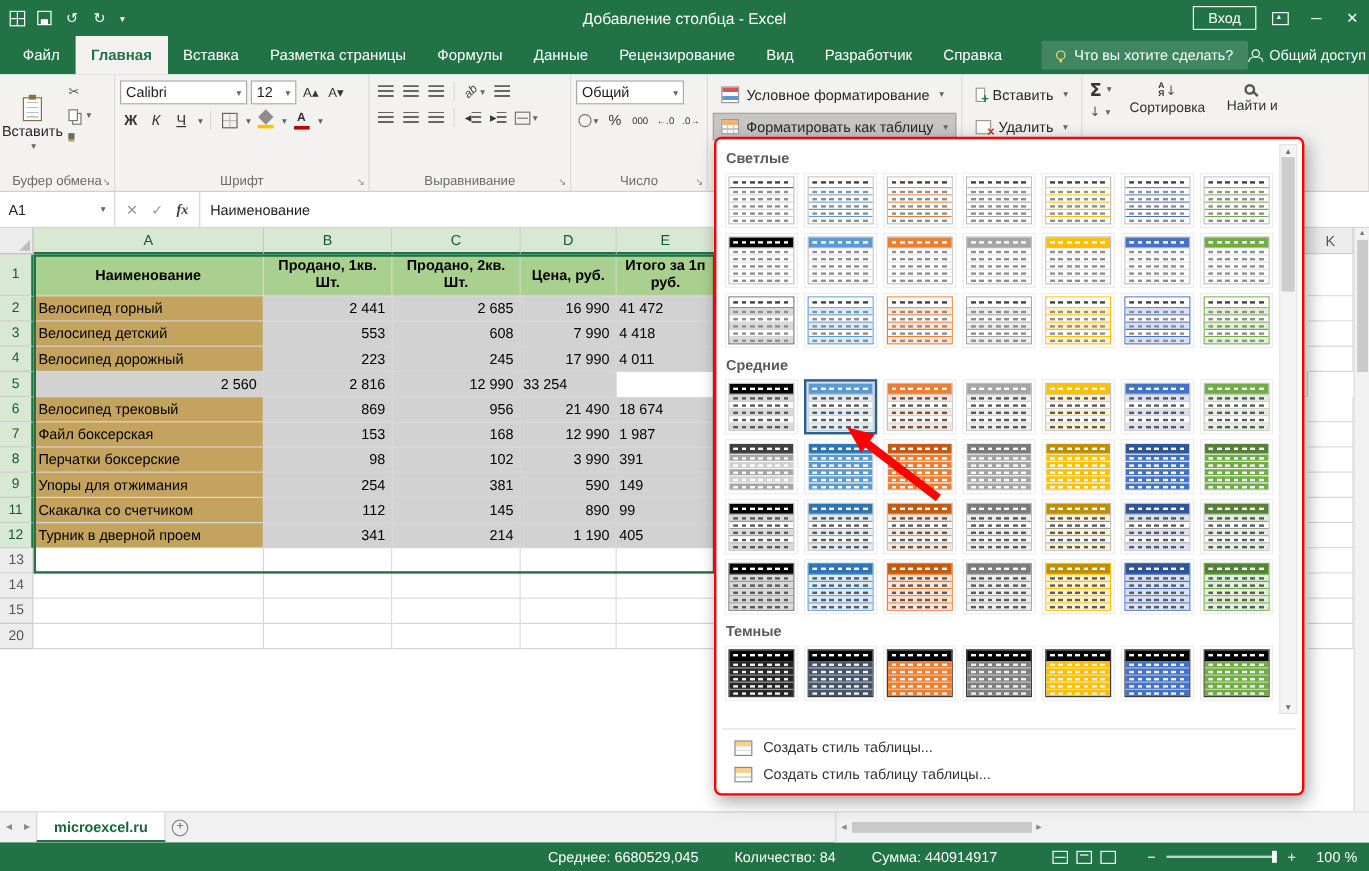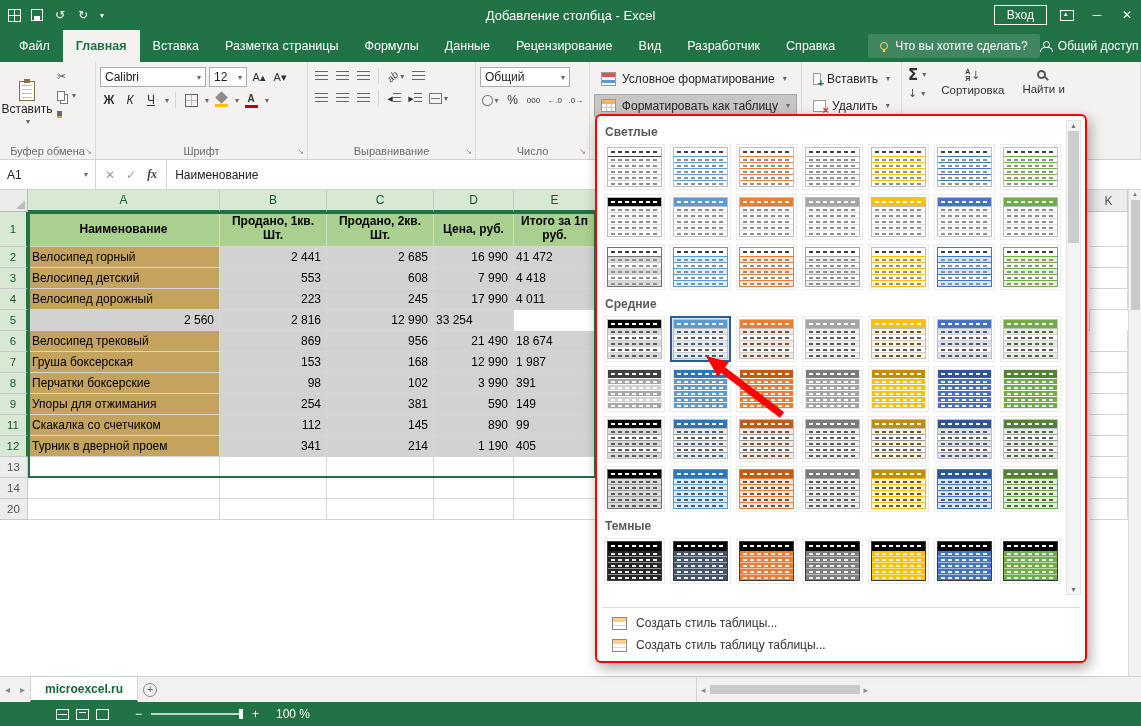--- a/index.html
+++ b/index.html
@@ -509,21 +509,21 @@
         <div class="gc ac">Велосипед трековый</div>
         <div class="gc nc">869</div>
         <div class="gc nc">956</div>
         <div class="gc nc">21 490</div>
         <div class="gc ec">18 674</div>
         <div class="gc gap"></div>
         <div class="gc kc"></div>
       </div>
       <div class="grow">
         <div class="gc rh sel">7</div>
-        <div class="gc ac">Груша боксерская</div>
+        <div class="gc ac">Файл боксерская</div>
         <div class="gc nc">153</div>
         <div class="gc nc">168</div>
         <div class="gc nc">12 990</div>
         <div class="gc ec">1 987</div>
         <div class="gc gap"></div>
         <div class="gc kc"></div>
       </div>
       <div class="grow">
         <div class="gc rh sel">8</div>
         <div class="gc ac">Перчатки боксерские</div>
@@ -569,20 +569,30 @@
         <div class="gc wc"></div>
         <div class="gc wc"></div>
         <div class="gc wc"></div>
         <div class="gc wc"></div>
         <div class="gc wc"></div>
         <div class="gc gap"></div>
         <div class="gc kc"></div>
       </div>
       <div class="grow">
         <div class="gc rh">14</div>
+        <div class="gc wc"></div>
+        <div class="gc wc"></div>
+        <div class="gc wc"></div>
+        <div class="gc wc"></div>
+        <div class="gc wc"></div>
+        <div class="gc gap"></div>
+        <div class="gc kc"></div>
+      </div>
+      <div class="grow">
+        <div class="gc rh">15</div>
         <div class="gc wc"></div>
         <div class="gc wc"></div>
         <div class="gc wc"></div>
         <div class="gc wc"></div>
         <div class="gc wc"></div>
         <div class="gc gap"></div>
         <div class="gc kc"></div>
       </div>
       <div class="grow">
         <div class="gc rh">20</div>
@@ -612,20 +622,25 @@
       <span class="circ">+</span>
     </span>
   <div class="hscroll">
     <span>◂</span>
     <div class="hs-thumb"></div>
     <span>▸</span>
   </div>
 </div>
 
 <div class="status">
+  <div class="stats">
+    <span>Среднее: 6680529,045</span>
+    <span>Количество: 84</span>
+    <span>Сумма: 440914917</span>
+  </div>
   <div class="views">
     <span class="vicon v1"></span>
     <span class="vicon v2"></span>
     <span class="vicon"></span>
   </div>
   <div class="zoom">
     <span>−</span>
     <div class="ztrack">
         <div class="zthumb"></div>
       </div>

